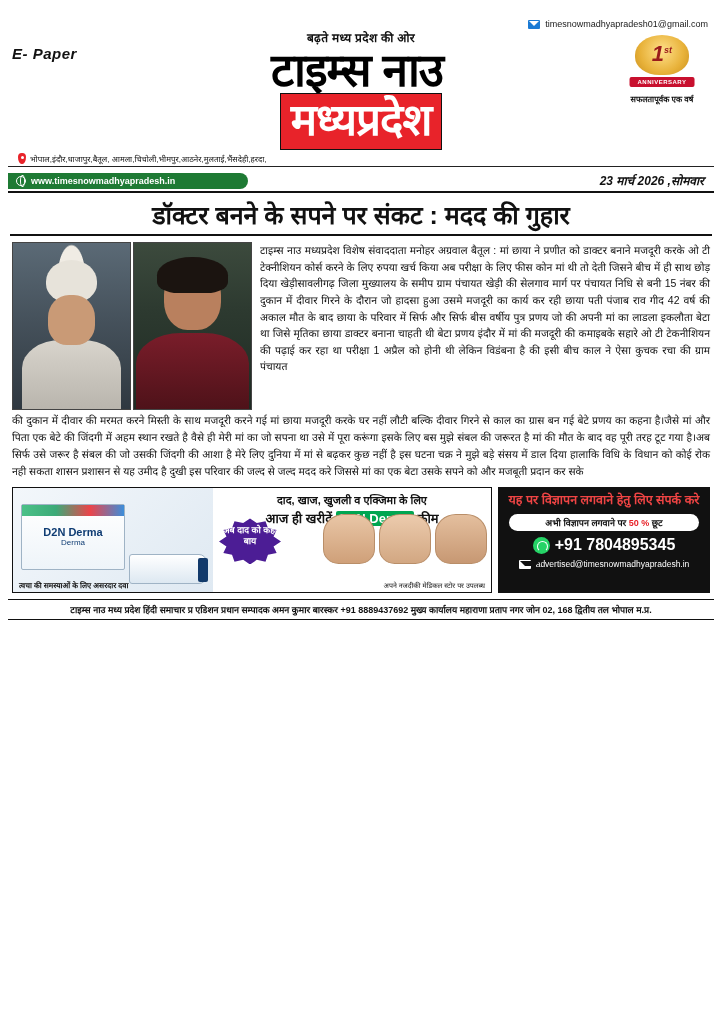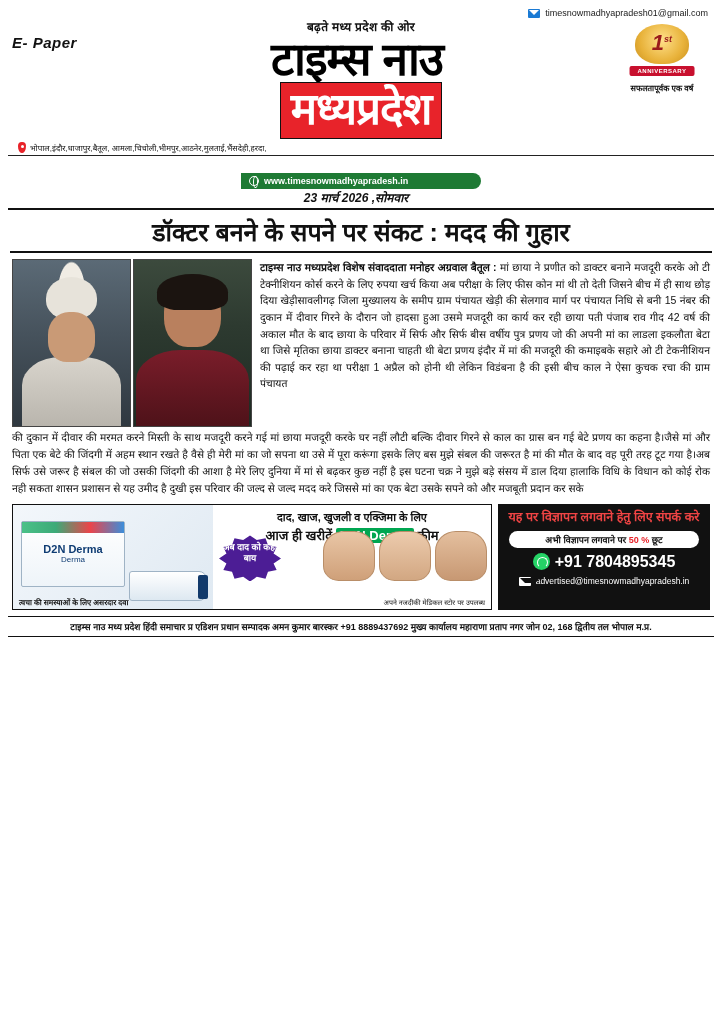--- a/index.html
+++ b/index.html
@@ -11,21 +11,21 @@
   .page {
     width: 722px;
     height: 1024px;
     position: relative;
     background: #ffffff;
     overflow: hidden;
   }
   .paper {
     width: 722px;
     background: #fff;
-    padding: 4px 8px;
+    padding: 15px 8px;
   }
 
   
   .topbar {
     display: flex;
     justify-content: flex-end;
     align-items: center;
     gap: 5px;
     padding: 4px 6px 2px 0;
     font-size: 9px;
@@ -176,24 +176,24 @@
     left: 2.5px; top: 2.5px;
     width: 3px; height: 3px;
     background: #fff;
     border-radius: 50%;
   }
 
   
   .webbar {
     display: flex;
     align-items: center;
-    margin-top: 17px;
+    justify-content: space-between;
+    margin-top: 5px;
     border-bottom: 2px solid #111;
     padding-bottom: 2px;
-    flex-direction: column;
   }
   .web-left {
     background: #1e7a34;
     color: #fff;
     font-size: 9px;
     font-weight: bold;
     padding: 3px 14px 3px 8px;
     display: flex;
     align-items: center;
     gap: 5px;
@@ -317,21 +317,21 @@
     background: linear-gradient(#7a1d2a, #4e1219);
     border-radius: 40% 40% 0 0;
   }
   .lead {
     flex: 1 1 auto;
     font-size: 10.5px;
     line-height: 1.58;
     color: #111;
     text-align: justify;
   }
-  .lead b { font-weight: bold; }
+  .lead b { font-weight: normal; }
   .body-text {
     font-size: 10.5px;
     line-height: 1.6;
     color: #111;
     text-align: justify;
     padding-top: 2px;
   }
 
   
   .ads {
@@ -454,21 +454,21 @@
     color: #111;
     border-radius: 10px;
     font-size: 9px;
     font-weight: bold;
     margin: 5px 4px 5px 4px;
     padding: 2px 4px;
   }
   .contact-l2 .pct { color: #e8232a; }
   .contact-phone {
     display: flex;
-    align-items: flex-start;
+    align-items: flex-end;
     justify-content: center;
     gap: 5px;
     font-size: 16px;
     font-weight: bold;
     color: #ffffff;
   }
   .wa {
     width: 17px; height: 17px;
     background: #25d366;
     border-radius: 50%;

